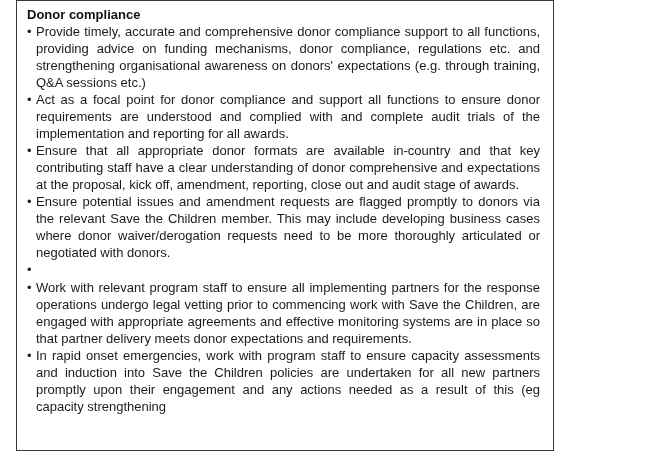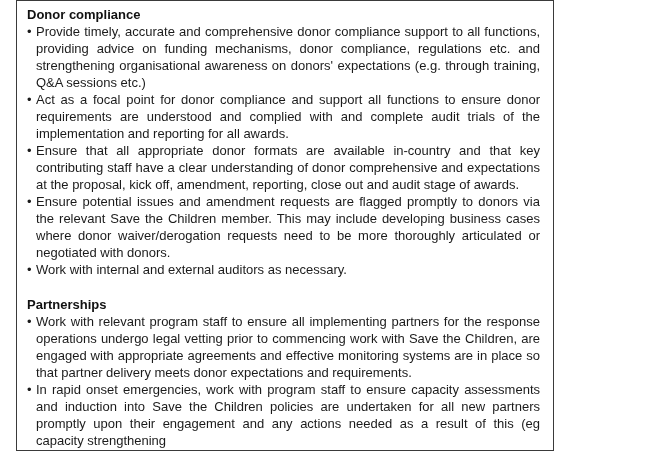--- a/index.html
+++ b/index.html
@@ -76,27 +76,25 @@
       <li>
         <span class="marker">•</span>
         <span>Ensure that all appropriate donor formats are available in-country and that key contributing staff have a clear understanding of donor comprehensive and expectations at the proposal, kick off, amendment, reporting, close out and audit stage of awards.</span>
       </li>
       <li>
         <span class="marker">•</span>
         <span>Ensure potential issues and amendment requests are flagged promptly to donors via the relevant Save the Children member. This may include developing business cases where donor waiver/derogation requests need to be more thoroughly articulated or negotiated with donors.</span>
       </li>
       <li>
         <span class="marker">•</span>
-        <span>Work with internal and external auditors as necessary.</span>
       </li>
     </ul>
   </section>
 
   <section class="doc-section">
-    <h3 class="section-heading">Partnerships</h3>
     <ul class="bullet-list">
       <li>
         <span class="marker">•</span>
         <span>Work with relevant program staff to ensure all implementing partners for the response operations undergo legal vetting prior to commencing work with Save the Children, are engaged with appropriate agreements and effective monitoring systems are in place so that partner delivery meets donor expectations and requirements.</span>
       </li>
       <li>
         <span class="marker">•</span>
         <span>In rapid onset emergencies, work with program staff to ensure capacity assessments and induction into Save the Children policies are undertaken for all new partners promptly upon their engagement and any actions needed as a result of this (eg capacity strengthening</span>
       </li>
     </ul>

